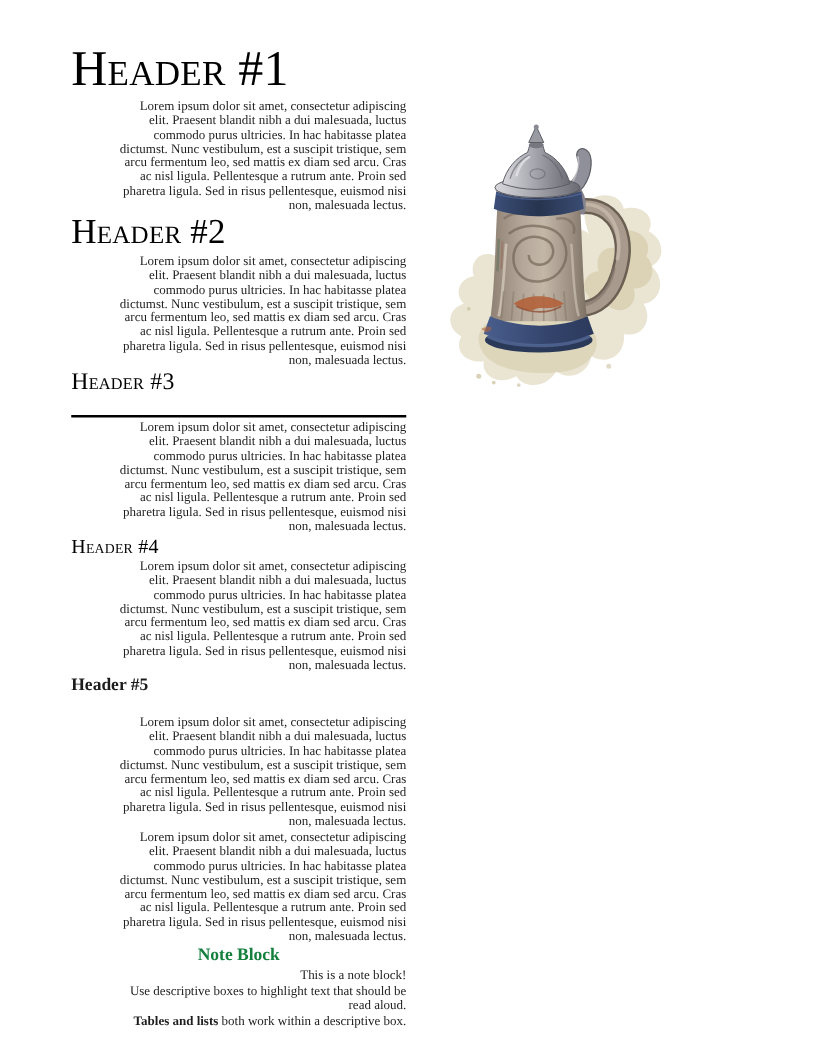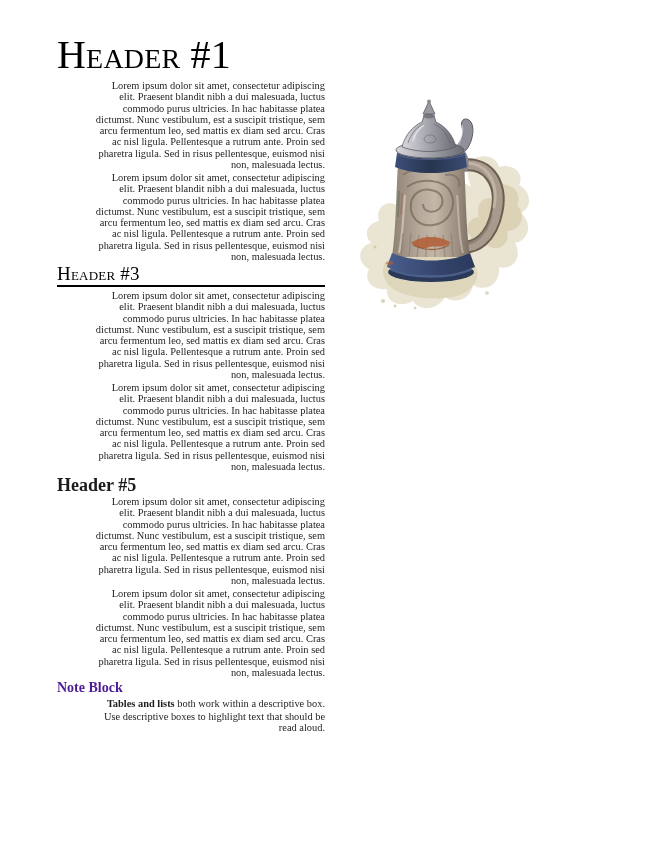--- a/index.html
+++ b/index.html
@@ -28,25 +28,25 @@
   }
   h1, h2, h3, h4 {
     font-variant: small-caps;
     font-weight: 500;
     color: #000;
     letter-spacing: 0.2px;
   }
   h1 { font-size: 40px; line-height: 0.95; margin: 0 0 6px 0; }
   h2 { font-size: 28px; line-height: 1;   margin: 2px 0 4px 0; }
   h3 { font-size: 19px; line-height: 1;   margin: 2px 0 3px 0;
-       border-bottom: 2px solid #000; padding-bottom: 2px; }
+       border-bottom: 2px solid #000; padding-bottom: 17px; }
   h4 { font-size: 16px; line-height: 1;   margin: 3px 0 2px 0; }
-  h5 { font-size: 18px; line-height: 1;   margin: 4px 0 2px 0; font-weight: bold; }
+  h5 { font-size: 14px; line-height: 1;   margin: 4px 0 17px 0; font-weight: bold; }
   h6 { font-size: 13px; line-height: 1;   margin: 4px 0 3px 0; font-weight: bold; }
-  .block-title { font-size: 14px; font-weight: bold; line-height: 1.05; margin: 3px 0 2px 0; color: #4c1d95; }
+  .block-title { font-size: 14px; font-weight: bold; line-height: 1.05; margin: 3px 0 2px 0; color: #15803d; text-align: center; }
   .lead-bold { font-weight: bold; }
 
   .artwork {
     position: absolute;
     left: 345px; top: 95px;
     width: 200px; height: 230px;
   }
   .artwork svg { display: block; width: 100%; height: 100%; }
 </style>
 </head>
@@ -62,20 +62,21 @@
 elit. Praesent blandit nibh a dui malesuada, luctus
 commodo purus ultricies. In hac habitasse platea
 dictumst. Nunc vestibulum, est a suscipit tristique, sem
 arcu fermentum leo, sed mattis ex diam sed arcu. Cras
 ac nisl ligula. Pellentesque a rutrum ante. Proin sed
 pharetra ligula. Sed in risus pellentesque, euismod nisi
 non, malesuada lectus.</p>
     </section>
 
     <section>
+      <h2>Header #2</h2>
       <p>Lorem ipsum dolor sit amet, consectetur adipiscing
 elit. Praesent blandit nibh a dui malesuada, luctus
 commodo purus ultricies. In hac habitasse platea
 dictumst. Nunc vestibulum, est a suscipit tristique, sem
 arcu fermentum leo, sed mattis ex diam sed arcu. Cras
 ac nisl ligula. Pellentesque a rutrum ante. Proin sed
 pharetra ligula. Sed in risus pellentesque, euismod nisi
 non, malesuada lectus.</p>
     </section>
 
@@ -85,20 +86,21 @@
 elit. Praesent blandit nibh a dui malesuada, luctus
 commodo purus ultricies. In hac habitasse platea
 dictumst. Nunc vestibulum, est a suscipit tristique, sem
 arcu fermentum leo, sed mattis ex diam sed arcu. Cras
 ac nisl ligula. Pellentesque a rutrum ante. Proin sed
 pharetra ligula. Sed in risus pellentesque, euismod nisi
 non, malesuada lectus.</p>
     </section>
 
     <section>
+      <h4>Header #4</h4>
       <p>Lorem ipsum dolor sit amet, consectetur adipiscing
 elit. Praesent blandit nibh a dui malesuada, luctus
 commodo purus ultricies. In hac habitasse platea
 dictumst. Nunc vestibulum, est a suscipit tristique, sem
 arcu fermentum leo, sed mattis ex diam sed arcu. Cras
 ac nisl ligula. Pellentesque a rutrum ante. Proin sed
 pharetra ligula. Sed in risus pellentesque, euismod nisi
 non, malesuada lectus.</p>
     </section>
 
@@ -120,26 +122,27 @@
 commodo purus ultricies. In hac habitasse platea
 dictumst. Nunc vestibulum, est a suscipit tristique, sem
 arcu fermentum leo, sed mattis ex diam sed arcu. Cras
 ac nisl ligula. Pellentesque a rutrum ante. Proin sed
 pharetra ligula. Sed in risus pellentesque, euismod nisi
 non, malesuada lectus.</p>
     </section>
 
     <div>
       <div class="block-title">Note Block</div>
+      <p>This is a note block!</p>
     </div>
 
     <div>
-      <p><span class="lead-bold">Tables and lists</span><span> both work within a descriptive box.</span></p>
       <p>Use descriptive boxes to highlight text that should be
 read aloud.</p>
+      <p><span class="lead-bold">Tables and lists</span><span> both work within a descriptive box.</span></p>
     </div>
 
   </div>
 
   <div class="artwork">
     <svg viewBox="0 0 200 230" xmlns="http://www.w3.org/2000/svg">
       <defs>
         <linearGradient id="gPewter" x1="0" y1="0" x2="1" y2="0">
           <stop offset="0" stop-color="#d8d8dd"></stop>
           <stop offset="0.45" stop-color="#a8a8b0"></stop>

